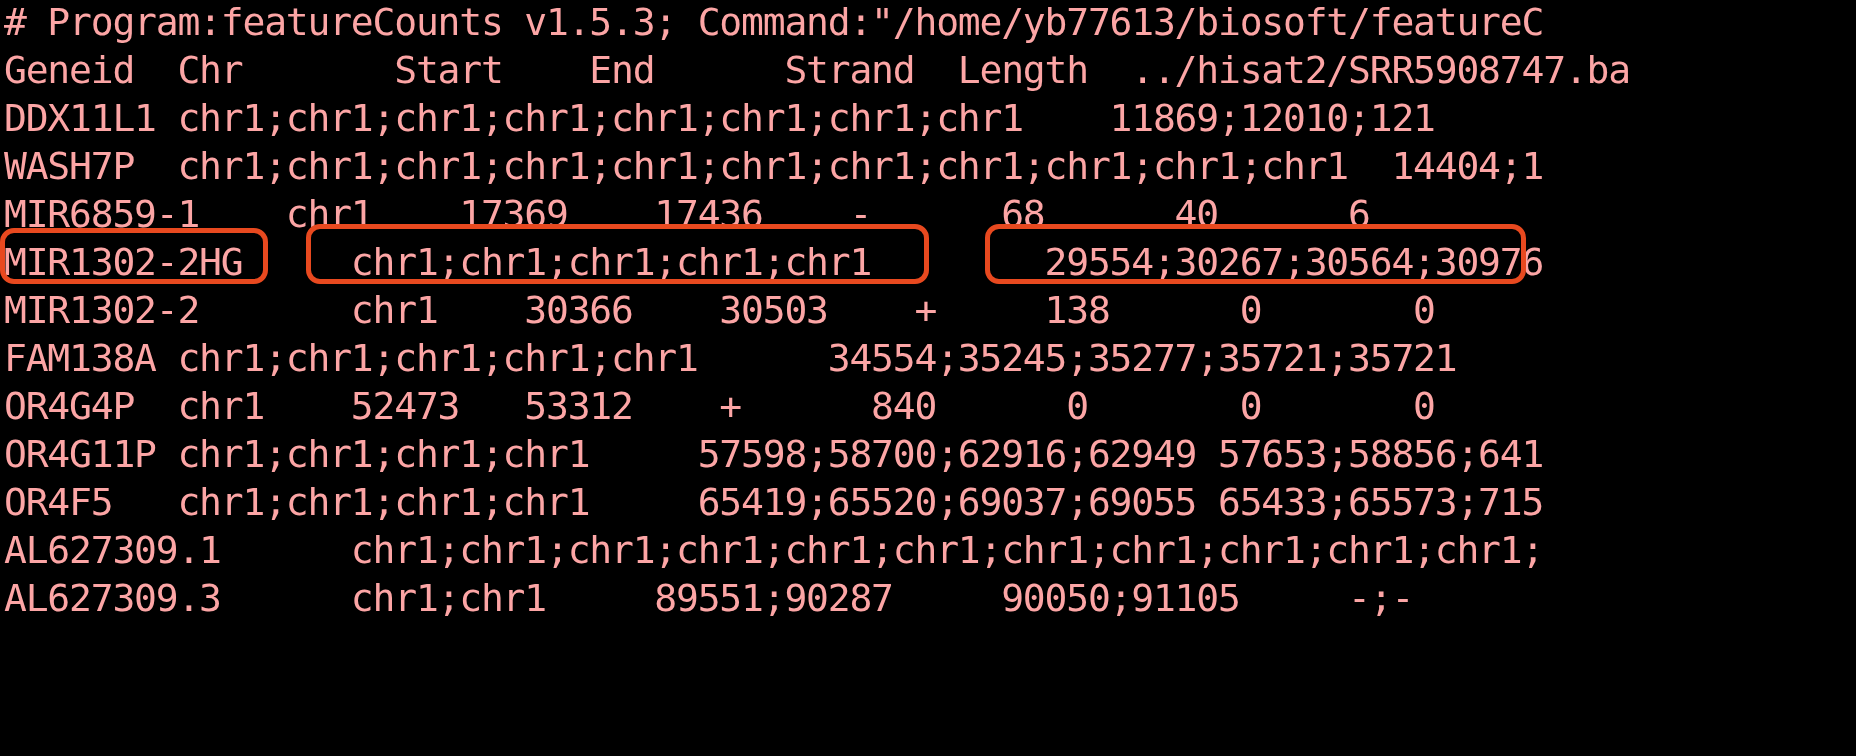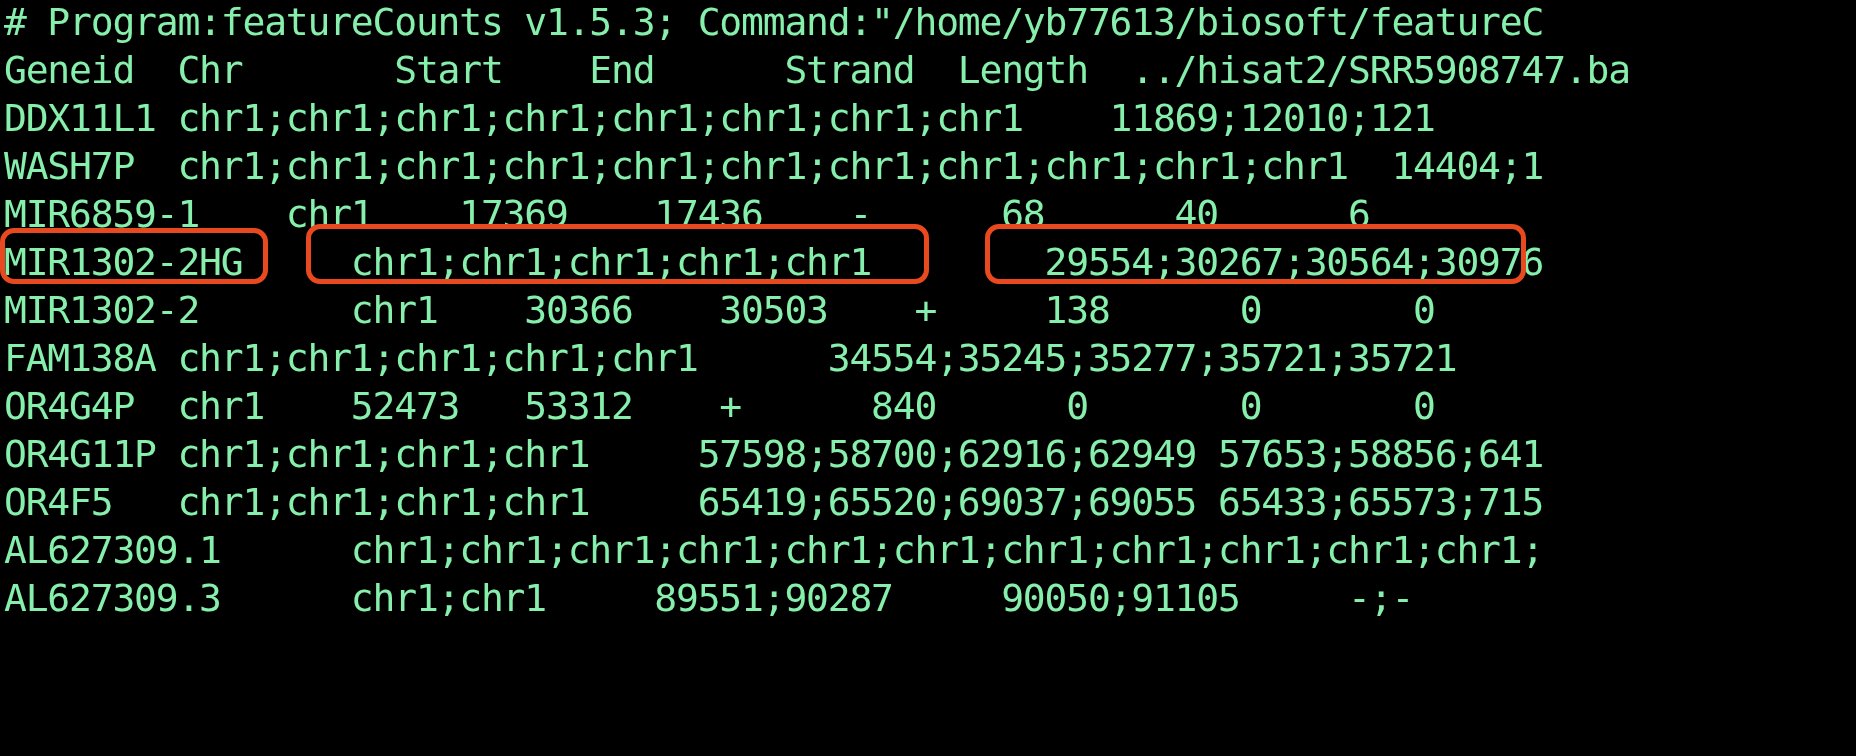--- a/index.html
+++ b/index.html
@@ -10,21 +10,21 @@
   #terminal {
     position: relative;
     width: 1856px;
     height: 756px;
     background: #000000;
     overflow: hidden;
     font-family: "DejaVu Sans Mono", "Liberation Mono", monospace;
     font-size: 38px;
     line-height: 48px;
     letter-spacing: -1.2px;
-    color: #86efac;
+    color: #fca5a5;
     -webkit-font-smoothing: antialiased;
   }
   #lines {
     position: absolute;
     left: 4px;
     top: -2px;
     white-space: pre;
   }
   .line {
     height: 48px;

